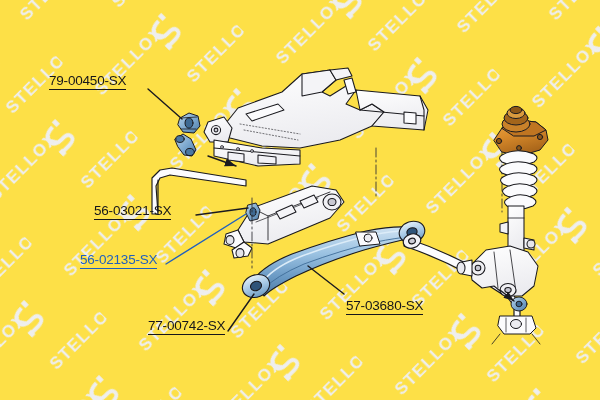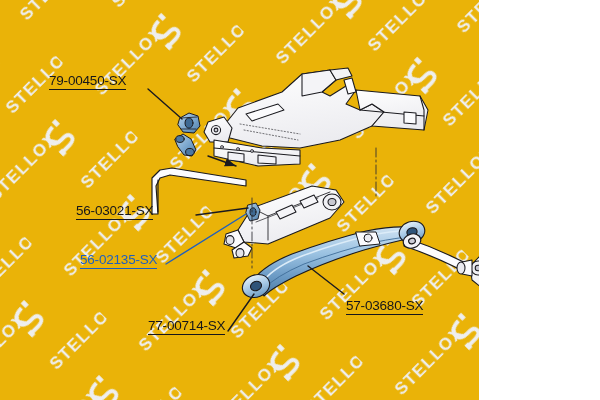--- a/index.html
+++ b/index.html
@@ -3,21 +3,21 @@
 <meta charset="utf-8">
 <style>
   html,body{margin:0;padding:0;}
   body{
     width:600px;height:400px;
     background:#ffffff;
     font-family:"Liberation Sans", sans-serif;
     overflow:hidden;
     position:relative;
   }
-  #stage{position:relative;width:479px;height:400px;overflow:hidden;background:#eab308;}
+  #stage{position:relative;width:600px;height:400px;overflow:hidden;background:#fde047;}
 
   
   #watermark{
     position:absolute;left:0;top:0;width:600px;height:400px;
     pointer-events:none;z-index:1;
   }
 
   
   #drawing{position:absolute;left:0;top:0;width:600px;height:400px;z-index:2;}
 
@@ -285,21 +285,21 @@
       </g>
       <g stroke="#1f5fbf" stroke-width="1.4">
         <path d="M166 264 L246 214"></path>
       </g>
 
     </g>
   </svg>
 
   <div class="callout" style="left:49px;top:73px;">79-00450-SX</div>
 
-  <div class="callout" style="left:76px;top:203px;">56-03021-SX</div>
+  <div class="callout" style="left:94px;top:203px;">56-03021-SX</div>
 
   <div class="callout blue" style="left:80px;top:252px;">56-02135-SX</div>
 
-  <div class="callout" style="left:148px;top:318px;">77-00714-SX</div>
+  <div class="callout" style="left:148px;top:318px;">77-00742-SX</div>
 
   <div class="callout" style="left:346px;top:298px;">57-03680-SX</div>
 
 </div>
 
 </body></html>

